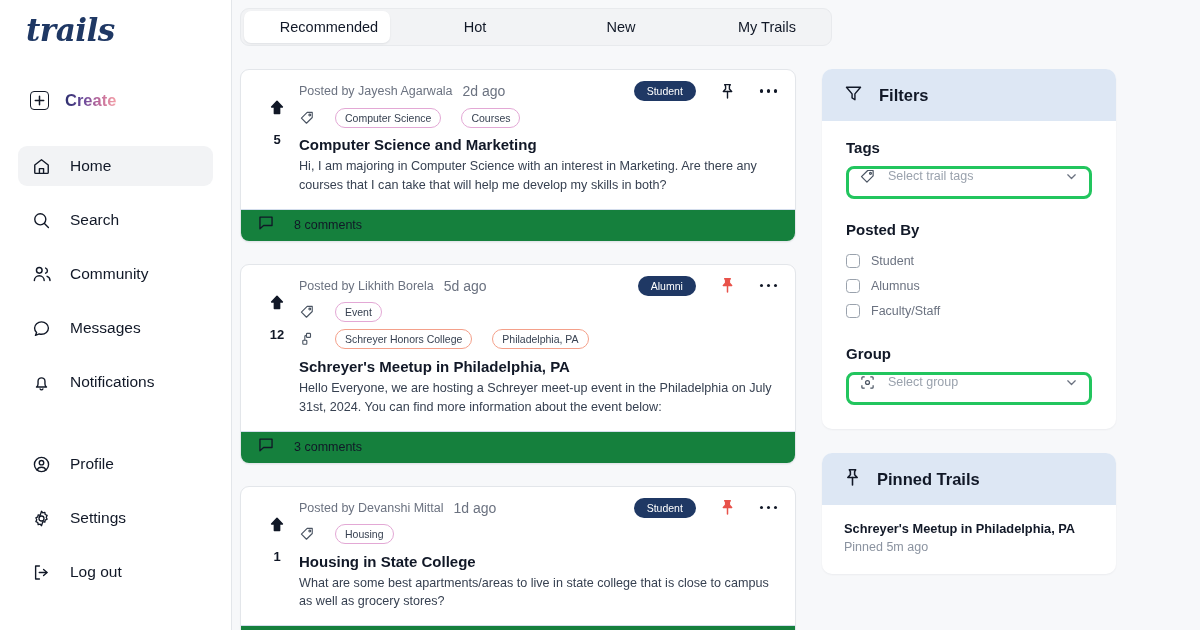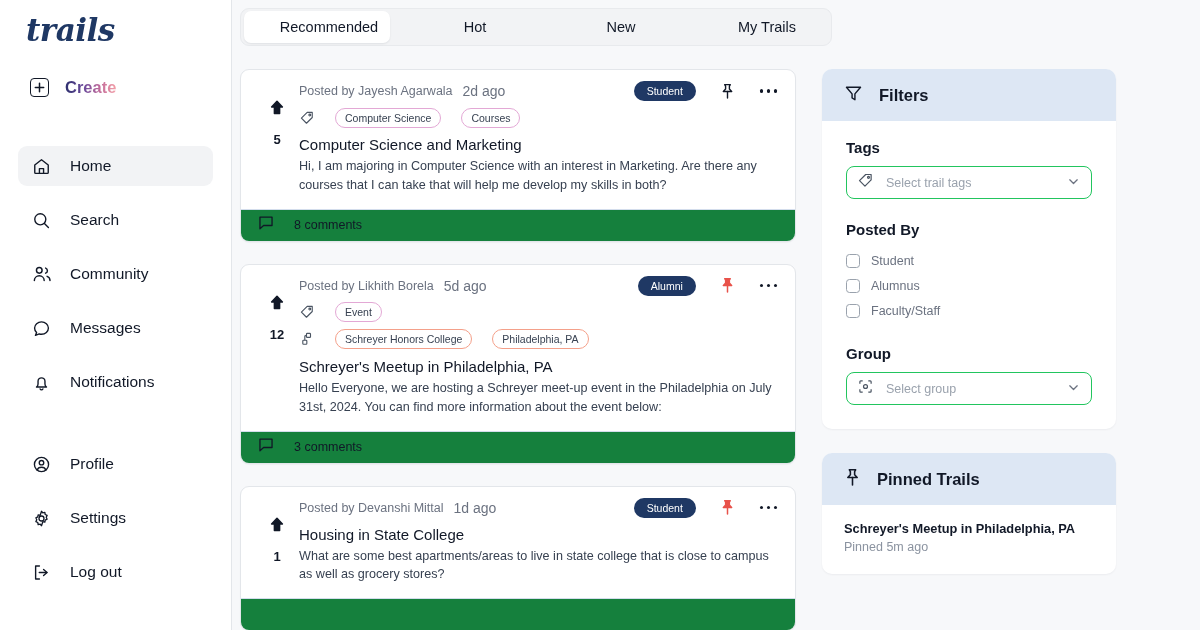--- a/index.html
+++ b/index.html
@@ -25,21 +25,21 @@
     font-style: italic;
     font-weight: bold;
     font-size: 31px;
     color: #1f3864;
     letter-spacing: -0.5px;
     padding: 10px 0 0 26px;
     line-height: 40px;
     user-select: none;
   }
   .create-row {
-    display: flex; align-items: flex-start; gap: 16px;
+    display: flex; align-items: flex-end; gap: 16px;
     padding: 0 0 0 30px;
     margin-top: 28px;
     height: 32px;
   }
   .plus-box {
     width: 19px; height: 19px;
     border: 1.6px solid #111827;
     border-radius: 4px;
     display: flex; align-items: center; justify-content: center;
     flex: 0 0 19px;
@@ -150,21 +150,21 @@
     font-size: 10.5px;
     border-radius: 11px;
     padding: 3px 9px;
     white-space: nowrap;
     background: #ffffff;
   }
   .pill.tag { border: 1.3px solid #e3a8d5; color: #374151; }
   .pill.group { border: 1.3px solid #f4a08a; color: #374151; }
 
   .post-title {
-    font-size: 15px; font-weight: normal; color: #111827;
+    font-size: 15px; font-weight: bold; color: #111827;
     margin-top: 8px;
   }
   .post-text {
     font-size: 12.6px; color: #374151; line-height: 1.5;
     margin-top: 4px;
   }
   .card-footer {
     background: #15803d;
     border-top: 1px solid #d3ddec;
     height: 32px;
@@ -187,23 +187,23 @@
     height: 52px;
     display: flex; align-items: center; gap: 16px;
     padding-left: 22px;
   }
   .panel-head .ptitle { font-size: 16.5px; font-weight: bold; color: #111827; }
   .panel-body { padding: 18px 24px 24px 24px; }
   .sec-title { font-size: 15px; font-weight: bold; color: #111827; margin-bottom: 10px; }
   .sec-title.mt { margin-top: 22px; }
   .select {
     height: 33px;
-    border: 1px solid #22c55e;
+    border: 3px solid #22c55e;
     border-radius: 8px;
-    display: flex; align-items: center; gap: 13px;
+    display: flex; gap: 13px;
     padding: 0 11px;
     cursor: pointer;
   }
   .select .sel-text { font-size: 12.5px; color: #9aa2ad; flex: 1 1 auto; }
   .checks { margin-top: 2px; }
   .check-row {
     display: flex; align-items: center; gap: 11px;
     height: 25px; cursor: pointer;
   }
   .cbox {
@@ -463,20 +463,29 @@
                   <svg width="15" height="17" viewBox="0 0 15 17" fill="none">
                     <path d="M4.7 1.6h5.6l-.9 1.6v2.9l2.3 2.4H3.3l2.3-2.4V3.2z" fill="#e8524a" stroke="#e8524a" stroke-width="1.4" stroke-linejoin="round"></path>
                     <path d="M7.5 8.5v6.6" stroke="#e8524a" stroke-width="1.5" stroke-linecap="round"></path>
                   </svg>
                 </span>
                 <span class="dots">
                     <i></i>
                     <i></i>
                     <i></i>
                   </span>
+              </div>
+              <div class="tag-row">
+                <span class="rowicon">
+                  <svg width="14" height="14" viewBox="0 0 16 16" fill="none" stroke="#4b5563" stroke-width="1.3" stroke-linejoin="round">
+                    <path d="M8.2 1.6H14v5.8l-6.6 6.6L1.6 8.2z"></path>
+                      <circle cx="11.2" cy="4.6" r="1.05"></circle>
+                  </svg>
+                </span>
+                <span class="pill tag">Housing</span>
               </div>
               <h2 class="post-title">Housing in State College</h2>
               <p class="post-text">What are some best apartments/areas to live in state college that is close to campus as well as grocery stores?</p>
             </div>
           </div>
           <div class="card-footer">
             
             
           </div>
         </article>

